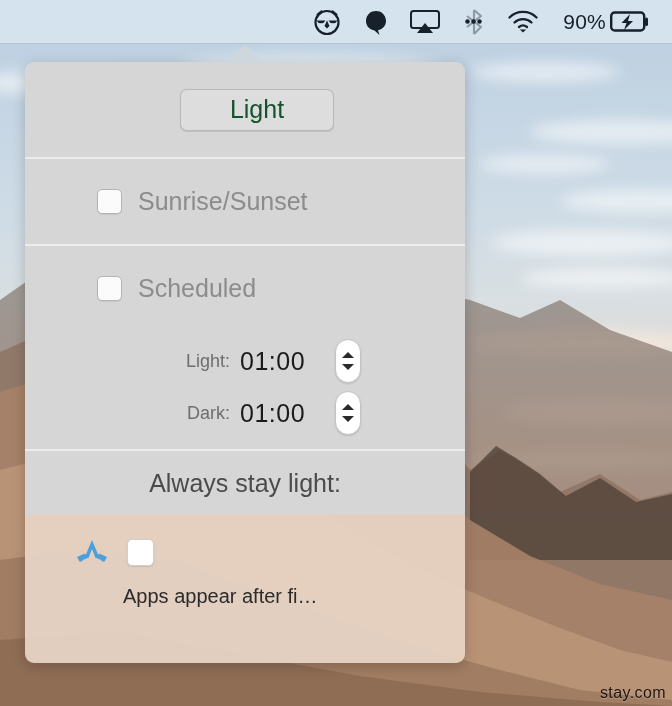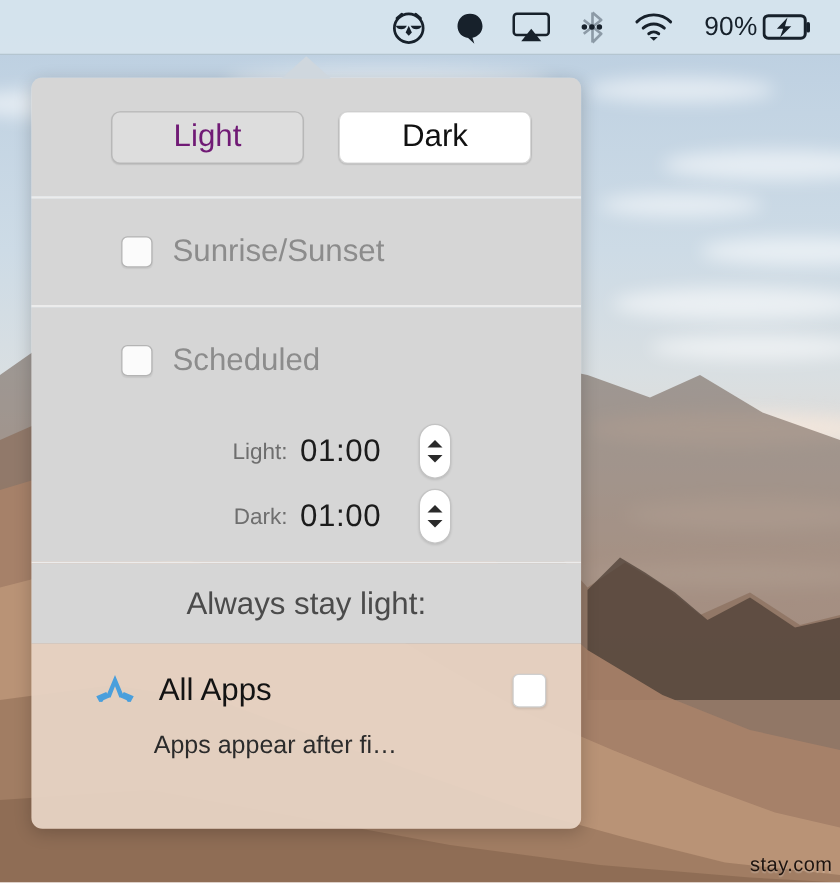--- a/index.html
+++ b/index.html
@@ -91,21 +91,21 @@
     gap: 28px;
   }
   .mode-btn {
     width: 154px; height: 42px;
     border-radius: 7px;
     display: flex; align-items: center; justify-content: center;
     font-size: 25px;
     border: 1px solid rgba(0,0,0,0.16);
     box-shadow: 0 1px 1px rgba(0,0,0,0.10);
   }
-  .mode-btn.inactive { background: #dddddd; color: #701a75; margin-left: 24px; }
+  .mode-btn.inactive { background: #dddddd; color: #14532d; margin-left: 24px; }
   .mode-btn.activebtn { background: #ffffff; color: #111111; }
 
   
   .check-row {
     height: 85px;
     display: flex; align-items: center;
     padding-left: 72px;
     gap: 16px;
   }
   .cbox {
@@ -289,21 +289,20 @@
     </div>
 
   </div>
 
   <div id="pointer"></div>
 
   <div id="popover">
 
     <div class="sec mode-row">
       <div class="mode-btn inactive">Light</div>
-      <div class="mode-btn activebtn">Dark</div>
     </div>
 
     <div class="sep"></div>
 
     <div class="sec check-row">
       <div class="cbox"></div>
       <div class="check-label">Sunrise/Sunset</div>
     </div>
 
     <div class="sep"></div>
@@ -341,21 +340,20 @@
 
     <div class="applist">
       <div class="app-row">
         <svg class="app-icon" viewBox="0 0 34 30">
           <path d="M17 3 L24.5 21 L20.5 21 L17 12 L13.5 21 L9.5 21 Z" fill="#4a9fdc"></path>
           <path d="M2 20 L10 16.5 L12.5 21 L4.5 24.5 Z" fill="#4a9fdc"></path>
           <path d="M32 20 L24 16.5 L21.5 21 L29.5 24.5 Z" fill="#4a9fdc"></path>
           <circle cx="6" cy="23" r="1.6" fill="#4a9fdc"></circle>
           <circle cx="28" cy="23" r="1.6" fill="#4a9fdc"></circle>
         </svg>
-        <div class="app-name">All Apps</div>
         <div class="app-cbox"></div>
       </div>
 
       <div class="app-hint">Apps appear after fi…</div>
 
       <div class="gear-wrap">
         <svg width="30" height="30" viewBox="0 0 30 30">
           <path d="M12.4 2 h5.2 l0.55 3.1 a9.5 9.5 0 0 1 2.3 1.33 l2.95 -1.1 l2.6 4.5
                    l-2.4 2 a9.5 9.5 0 0 1 0 2.66 l2.4 2 l-2.6 4.5 l-2.95 -1.1
                    a9.5 9.5 0 0 1 -2.3 1.33 l-0.55 3.1 h-5.2 l-0.55 -3.1

